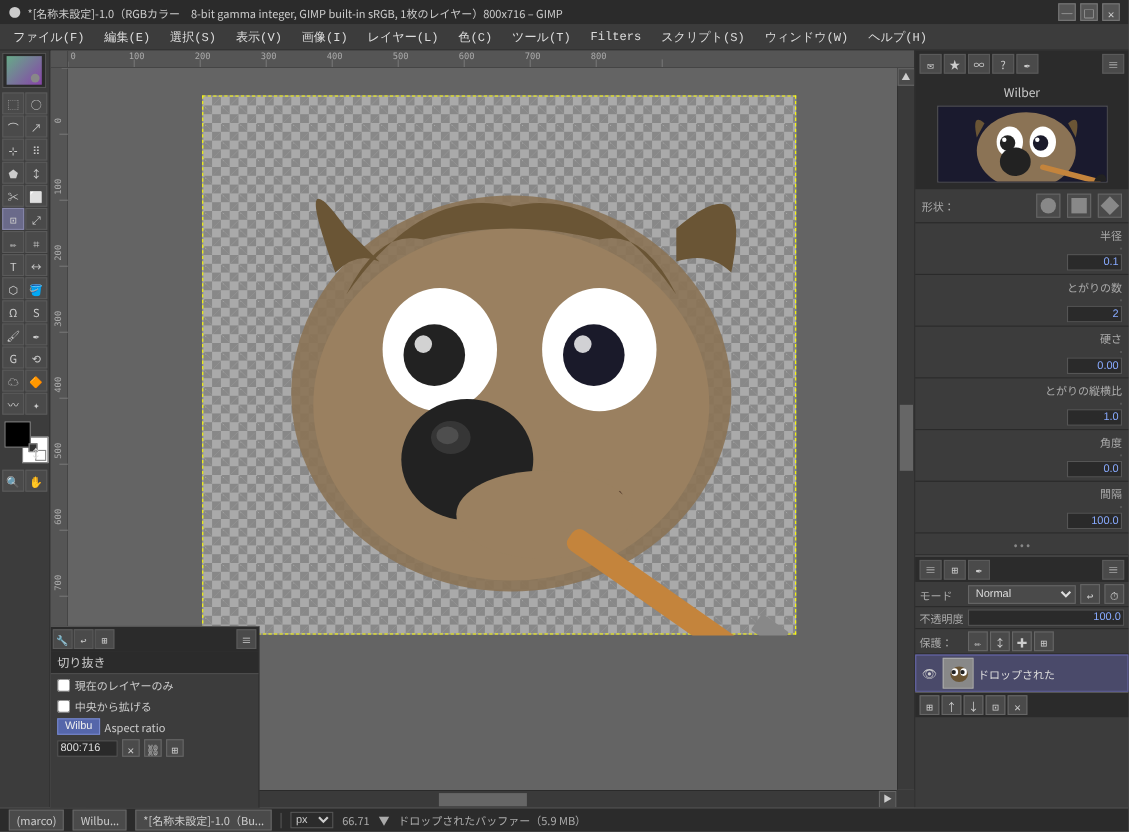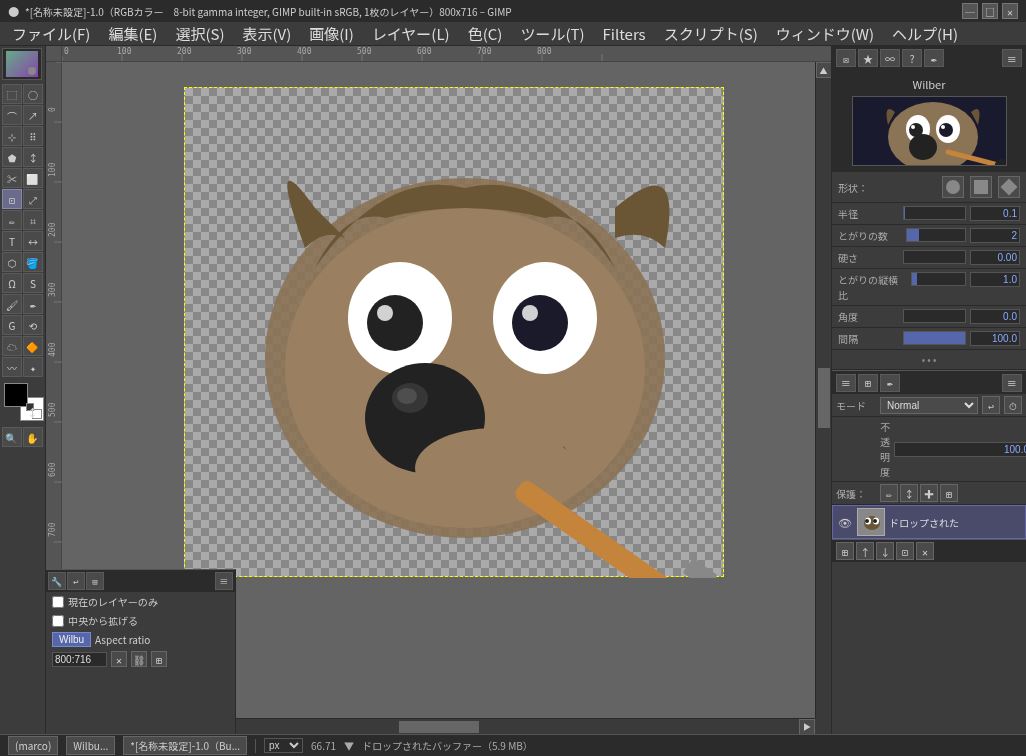--- a/index.html
+++ b/index.html
@@ -44,21 +44,22 @@
       display: flex;
       align-items: center;
       padding: 0 4px;
       border-bottom: 1px solid #2a2a2a;
       gap: 2px;
     }
     .menu-item {
       padding: 2px 8px;
       cursor: pointer;
       color: #ddd;
-      font-size: 15px;
+      font-size: 11px;
+      font-family: Liberation Mono, monospace;
     }
 
     
     .left-toolbar {
       width: 46px;
       background: #3c3c3c;
       border-right: 1px solid #2a2a2a;
       display: flex;
       flex-direction: column;
       padding: 2px;
@@ -243,25 +244,26 @@
     }
     .shape-diamond {
       width: 12px; height: 12px;
       background: #888;
       transform: rotate(45deg);
     }
 
     
     .prop-row {
       display: flex;
-      align-items: flex-start;
+      align-items: flex-end;
       padding: 3px 6px;
       border-bottom: 1px solid #2a2a2a;
       gap: 4px;
       min-height: 22px;
+      flex-direction: column;
     }
     .prop-label { color: #aaa; font-size: 10px; flex: 1; }
     .prop-slider-track {
       flex: 1;
       height: 14px;
       background: #2a2a2a;
       border: 1px solid #555;
       position: relative;
       cursor: pointer;
     }
@@ -326,21 +328,21 @@
       display: flex; align-items: center; justify-content: center;
     }
 
     .opacity-row {
       display: flex;
       align-items: center;
       padding: 2px 4px;
       gap: 4px;
       border-bottom: 1px solid #2a2a2a;
     }
-    .opacity-label { color: #aaa; font-size: 10px; width: 40px; margin-left: 44px; }
+    .opacity-label { color: #aaa; font-size: 10px; width: 40px; }
     .opacity-input {
       flex: 1;
       background: #2a2a2a;
       border: 1px solid #555;
       color: #88aaff;
       font-size: 10px;
       text-align: right;
       padding: 1px 2px;
     }
 
@@ -967,20 +969,21 @@
 <div style="position:absolute; bottom:22px; left:46px; width:190px; height:165px; background:#3c3c3c; border-top:1px solid #555; border-right:1px solid #2a2a2a; display:flex; flex-direction:column; z-index:10;">
 
   <div class="tool-options-tabs">
     <div class="options-tab">🔧</div>
     <div class="options-tab">↩</div>
     <div class="options-tab">⊞</div>
     <div style="flex:1;"></div>
     <div class="options-tab">≡</div>
   </div>
 
+  <div class="tool-options-title">切り抜き</div>
 
   <div class="option-row">
     <input type="checkbox" class="option-check" style="">
     <span class="option-label">現在のレイヤーのみ</span>
   </div>
   <div class="option-row">
     <input type="checkbox" class="option-check" style="">
     <span class="option-label">中央から拡げる</span>
   </div>
 

